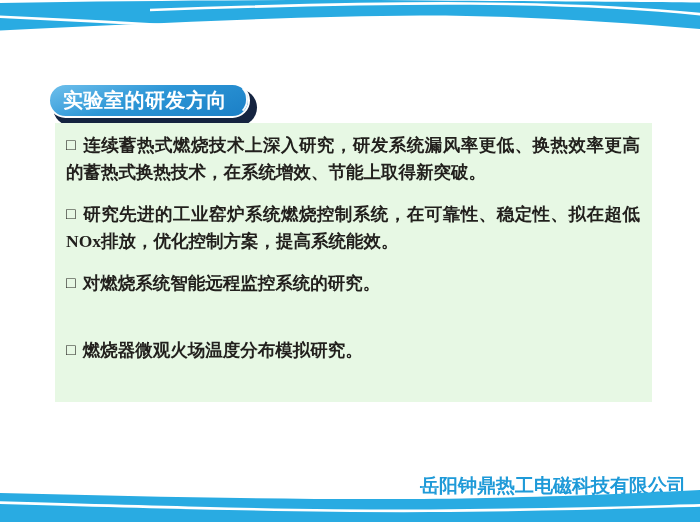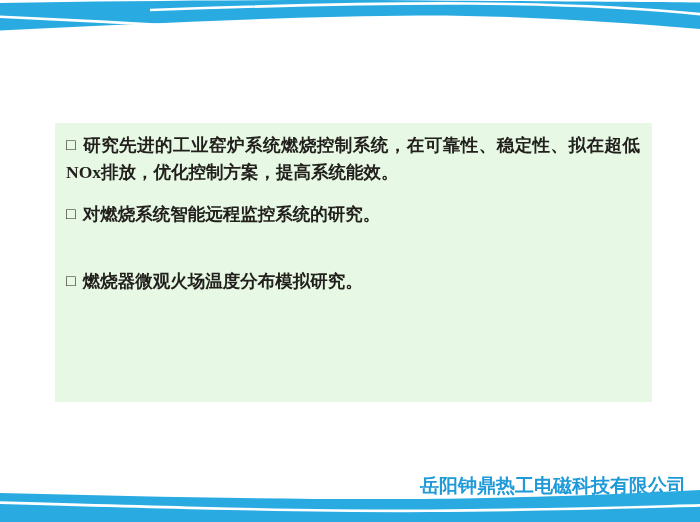--- a/index.html
+++ b/index.html
@@ -65,23 +65,31 @@
 <body>
 
 <div class="slide">
 
   <svg class="top-wave" viewBox="0 0 700 40" preserveAspectRatio="none" aria-hidden="true">
     <path d="M0,3 C150,0.5 300,-0.5 430,0.5 C550,1.3 640,1.8 700,2.5 L700,29 C600,20.5 505,15.3 420,15.5 C300,16 135,24 0,30.5 Z" fill="#29abe2"></path>
     <path d="M-5,16.5 C85,20.5 190,26.5 270,31" fill="none" stroke="#ffffff" stroke-width="2.6"></path>
     <path d="M150,10 C300,4.6 400,3 470,3.5 C570,4.3 650,8.6 706,14.8" fill="none" stroke="#ffffff" stroke-width="2.6"></path>
   </svg>
 
+  <div class="badge-wrap">
+    <div class="badge-shadow"></div>
+    <div class="badge">
+      <span class="badge-title">实验室的研发方向</span>
+    </div>
+    <span class="badge-arc"></span>
+  </div>
 
   <div class="content-box">
 
+      <p class="research-item"><span class="bullet">□</span><span>连续蓄热式燃烧技术上深入研究，研发系统漏风率更低、换热效率更高的蓄热式换热技术，在系统增效、节能上取得新突破。</span></p>
       <p class="research-item"><span class="bullet">□</span><span>研究先进的工业窑炉系统燃烧控制系统，在可靠性、稳定性、拟在超低NOx排放，优化控制方案，提高系统能效。</span></p>
       <p class="research-item"><span class="bullet">□</span><span>对燃烧系统智能远程监控系统的研究。</span></p>
       <p class="research-item"><span class="bullet">□</span><span>燃烧器微观火场温度分布模拟研究。</span></p>
     </div>
 
   <div class="company">岳阳钟鼎热工电磁科技有限公司</div>
 
   <svg class="bottom-wave" viewBox="0 0 700 32" preserveAspectRatio="none" aria-hidden="true">
     <path d="M0,3 C140,6.5 290,9.8 410,9 C540,8 630,3.5 700,0 L700,32 L0,32 Z" fill="#29abe2"></path>
     <path d="M-5,12.5 C150,17 300,21.5 430,20.8 C555,20 645,16.8 706,15.2" fill="none" stroke="#ffffff" stroke-width="2.6"></path>

